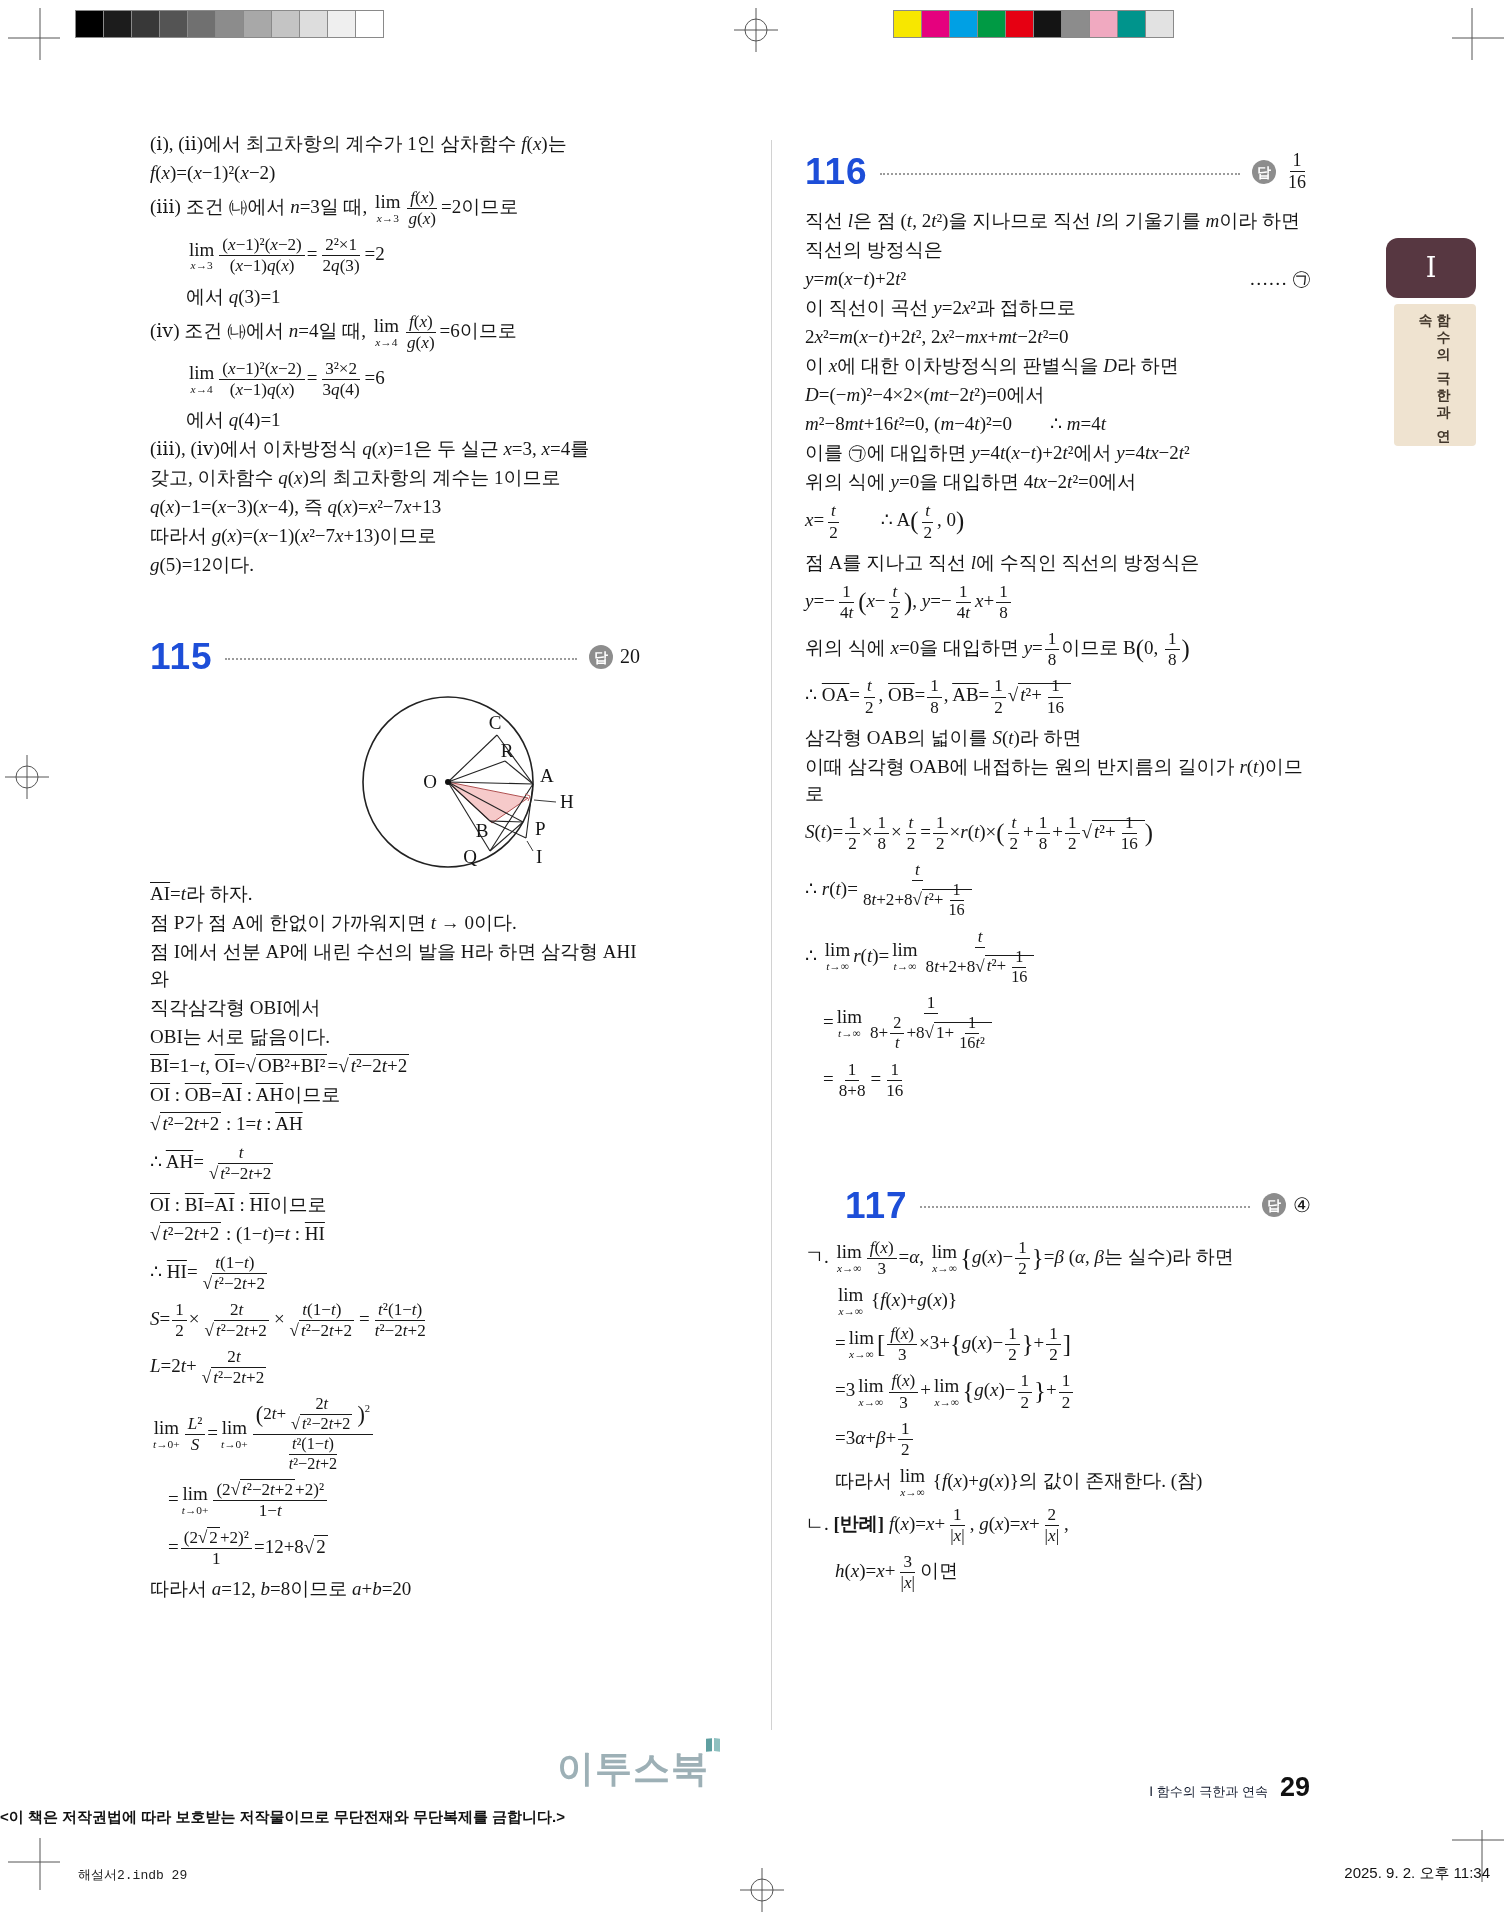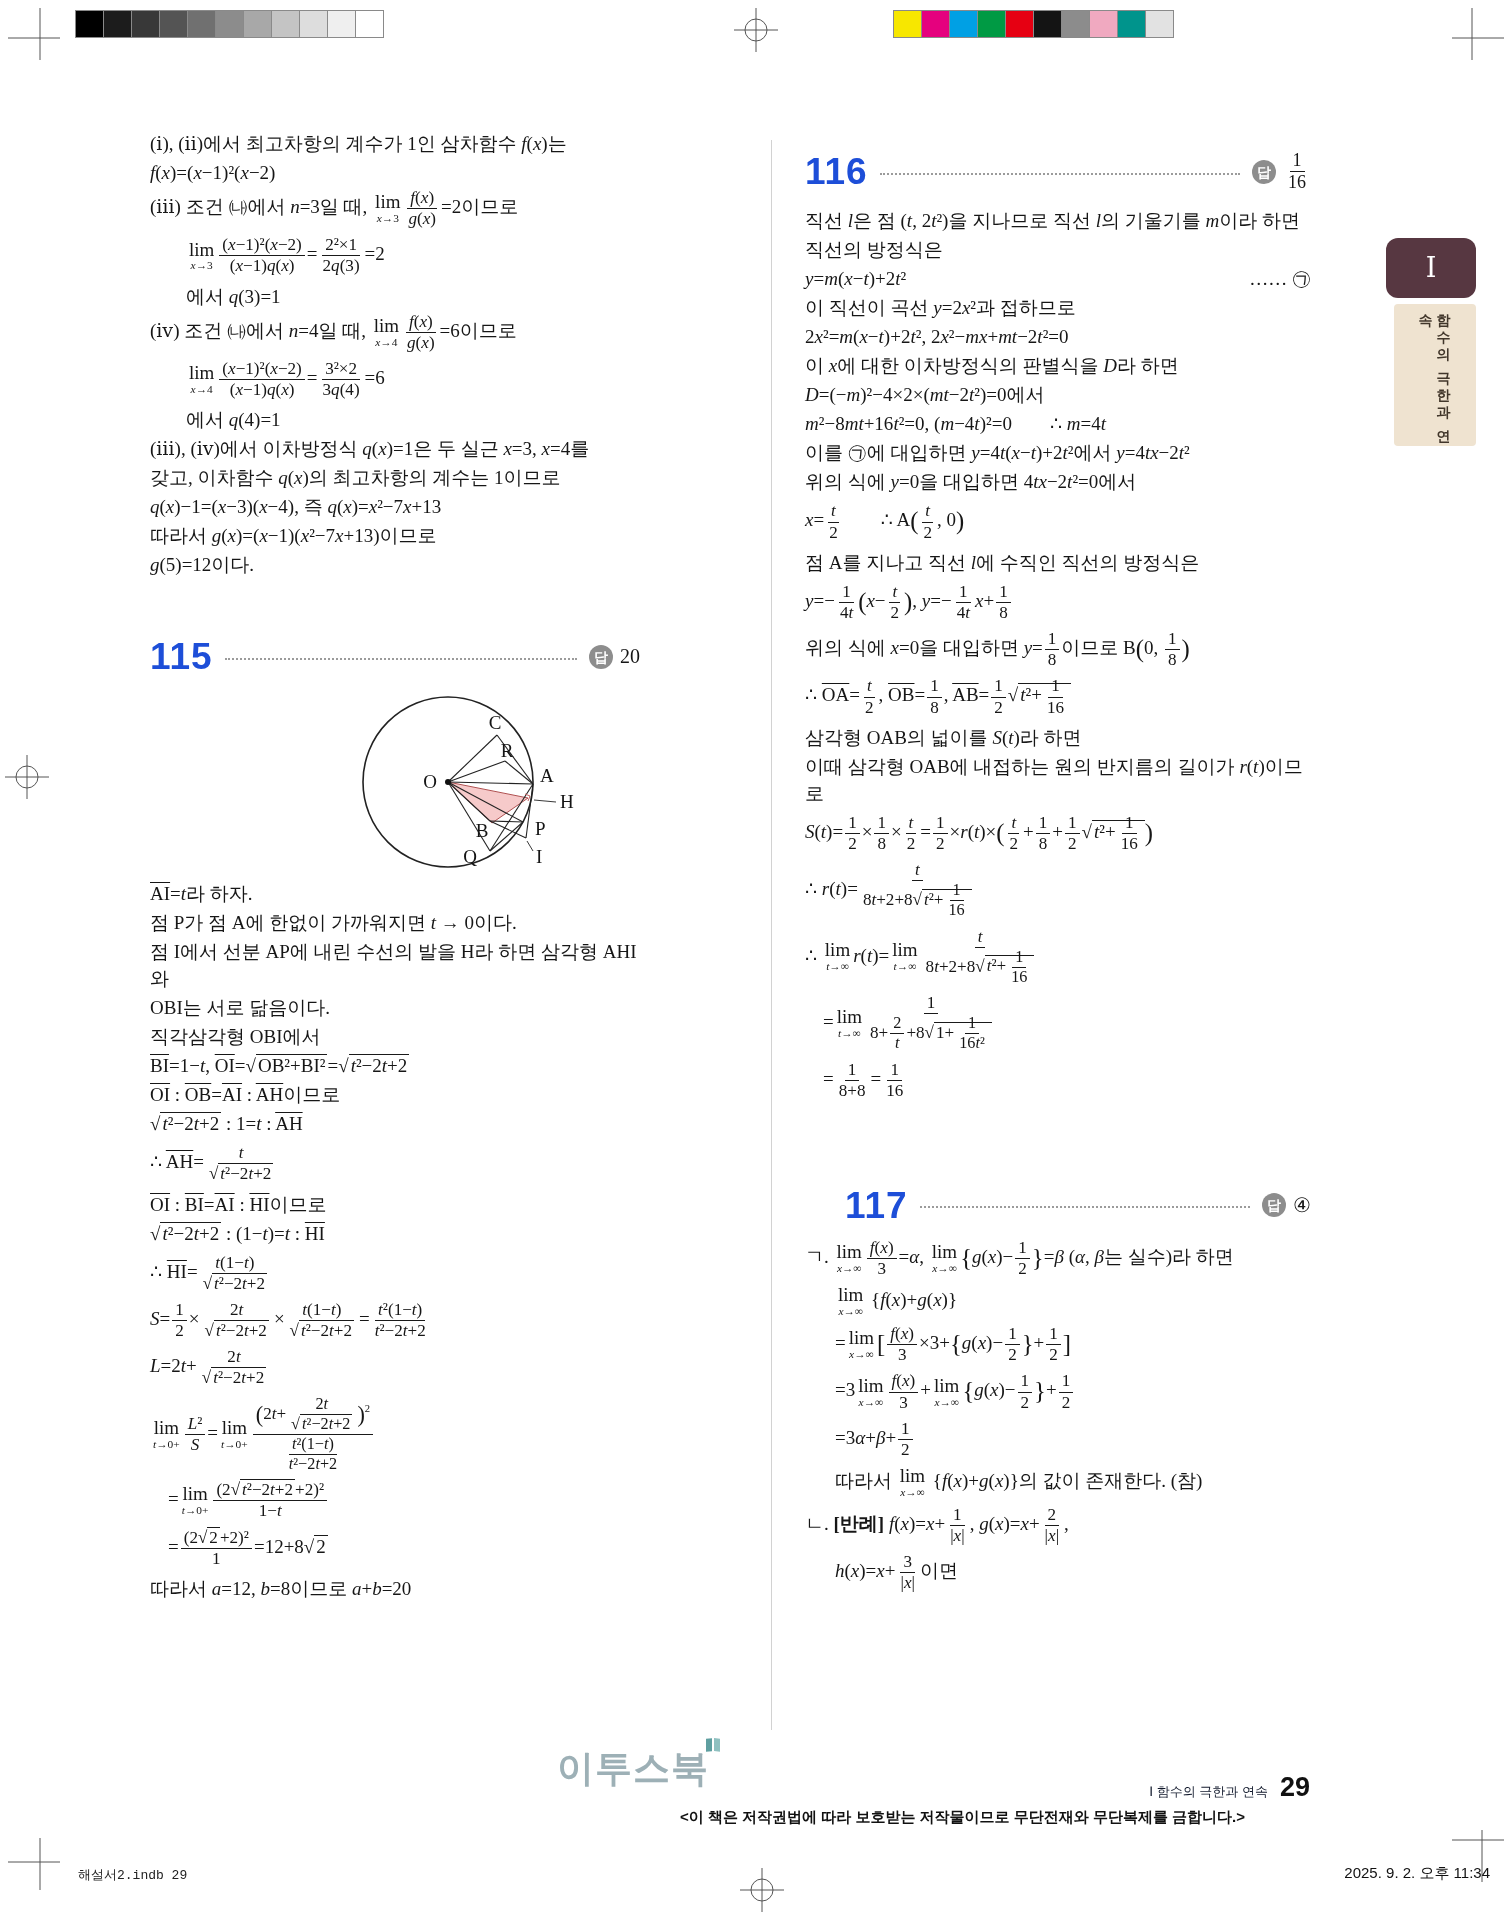--- a/index.html
+++ b/index.html
@@ -53,21 +53,21 @@
   .ov{text-decoration:overline;}
   .bp{font-size:1.3em;vertical-align:middle;line-height:1;}
   .tmk{float:right;}
   
   .fig{margin:2px 0 6px 0;}
   .fig svg{display:block;}
   
   .logo{position:absolute;left:538px;top:1744px;width:190px;text-align:center;
         font-family:"Liberation Sans",sans-serif;font-weight:800;font-size:37px;color:#9db0b6;letter-spacing:1px;}
   .logo .bk{position:absolute;right:6px;top:-8px;}
-  .copyline{position:absolute;left:0;top:1808px;width:1245px;text-align:right;
+  .copyline{position:absolute;left:0;top:1808px;width:1245px;text-align:left;
             font-family:"Liberation Sans",sans-serif;font-weight:700;font-size:15px;color:#111;}
   .chap{position:absolute;right:202px;top:1772px;display:flex;align-items:baseline;gap:12px;}
   .chap .cl{font-family:"Liberation Sans",sans-serif;font-size:13px;color:#0f172a;text-align:center;}
   .chap .pg{font-family:"Liberation Sans",sans-serif;font-weight:800;font-size:27px;color:#111;}
   .meta-left{position:absolute;left:78px;top:1866px;font-family:"Liberation Mono",monospace;font-size:13px;color:#222;}
   .meta-right{position:absolute;right:22px;top:1864px;font-family:"Liberation Sans",sans-serif;font-size:15px;color:#111;}
 </style>
 </head>
 <body>
 
@@ -220,22 +220,22 @@
           <text x="470" y="969" text-anchor="middle">Q</text>
           <text x="536" y="969" text-anchor="start">I</text>
         </g>
       </svg>
     </figure>
 
     <div class="sol">
         <div class="ln "><span class="ov">AI</span>=<i>t</i>라 하자.</div>
         <div class="ln ">점 P가 점 A에 한없이 가까워지면 <i>t</i> → 0이다.</div>
         <div class="ln ">점 I에서 선분 AP에 내린 수선의 발을 H라 하면 삼각형 AHI와</div>
+        <div class="ln ">직각삼각형 OBI에서</div>
         <div class="ln ">OBI는 서로 닮음이다.</div>
-        <div class="ln ">직각삼각형 OBI에서</div>
         <div class="ln "><span class="ov">BI</span>=1−<i>t</i>, <span class="ov">OI</span>=<span class="sq">√<span class="sr"><span class="ov">OB</span>²+<span class="ov">BI</span>²</span></span>=<span class="sq">√<span class="sr"><i>t</i>²−2<i>t</i>+2</span></span></div>
         <div class="ln "><span class="ov">OI</span> : <span class="ov">OB</span>=<span class="ov">AI</span> : <span class="ov">AH</span>이므로</div>
         <div class="ln "><span class="sq">√<span class="sr"><i>t</i>²−2<i>t</i>+2</span></span> : 1=<i>t</i> : <span class="ov">AH</span></div>
         <div class="ln dsp">∴ <span class="ov">AH</span>=<span class="f">
             <span class="fn"><i>t</i></span>
             <span class="fd"><span class="sq">√<span class="sr"><i>t</i>²−2<i>t</i>+2</span></span></span>
           </span></div>
         <div class="ln "><span class="ov">OI</span> : <span class="ov">BI</span>=<span class="ov">AI</span> : <span class="ov">HI</span>이므로</div>
         <div class="ln "><span class="sq">√<span class="sr"><i>t</i>²−2<i>t</i>+2</span></span> : (1−<i>t</i>)=<i>t</i> : <span class="ov">HI</span></div>
         <div class="ln dsp">∴ <span class="ov">HI</span>=<span class="f">

